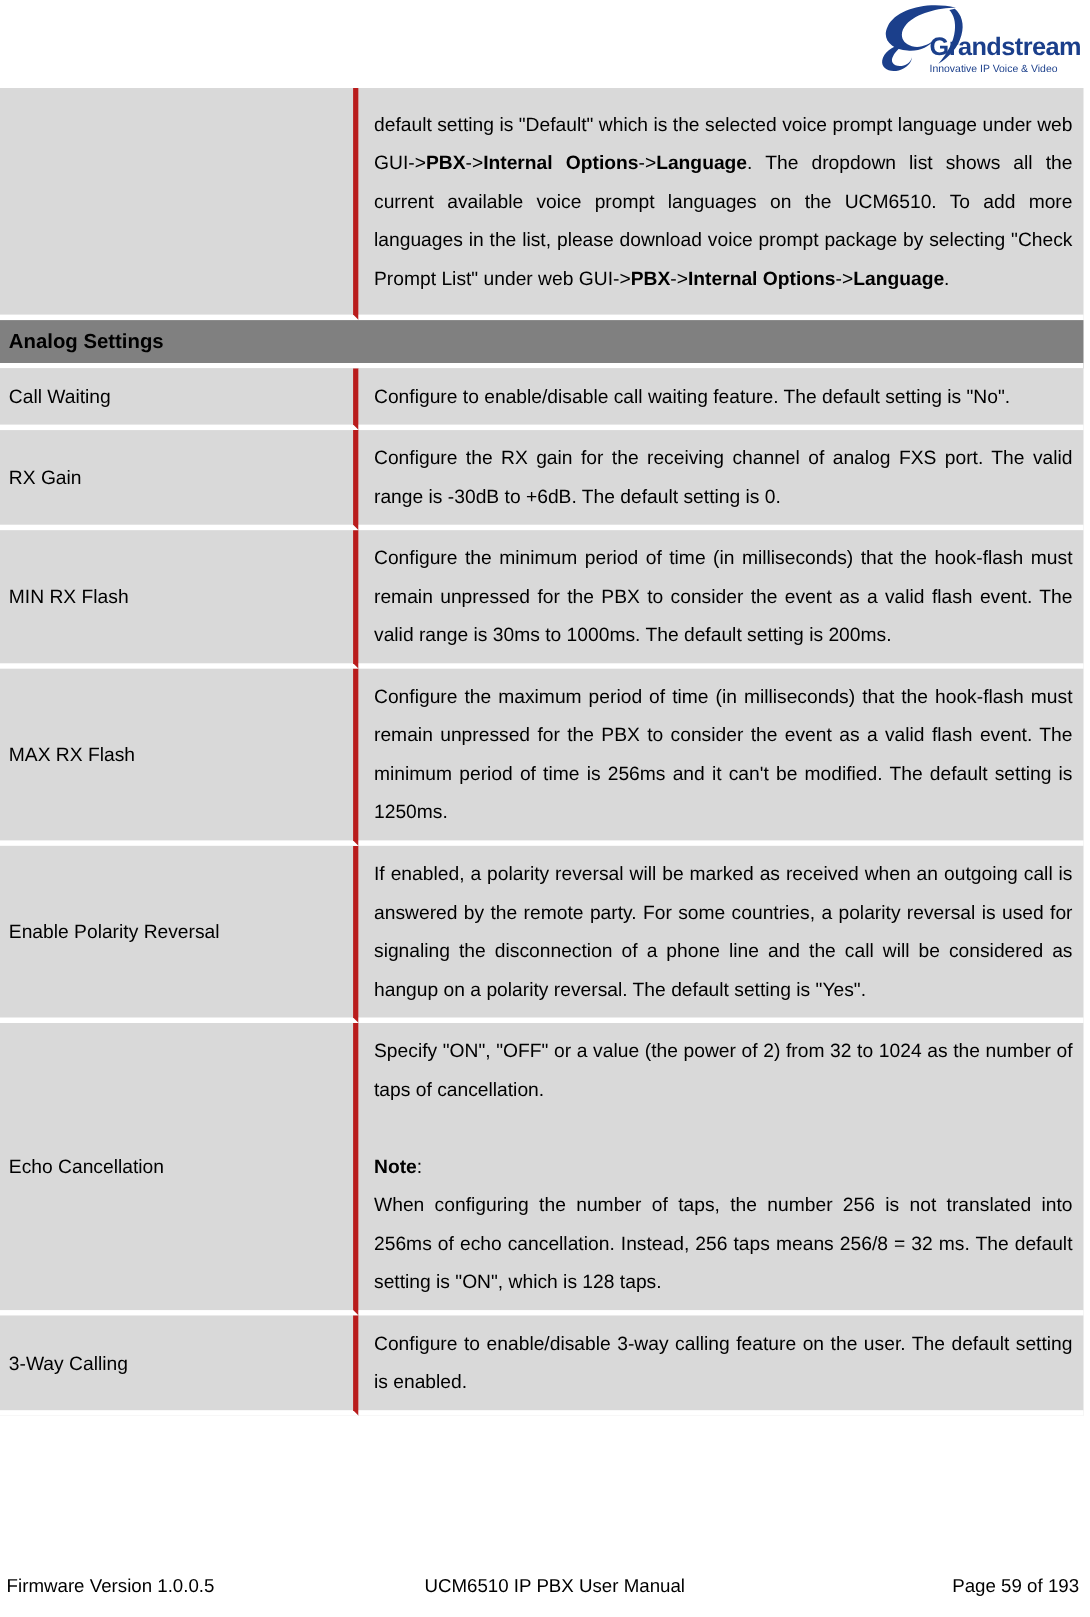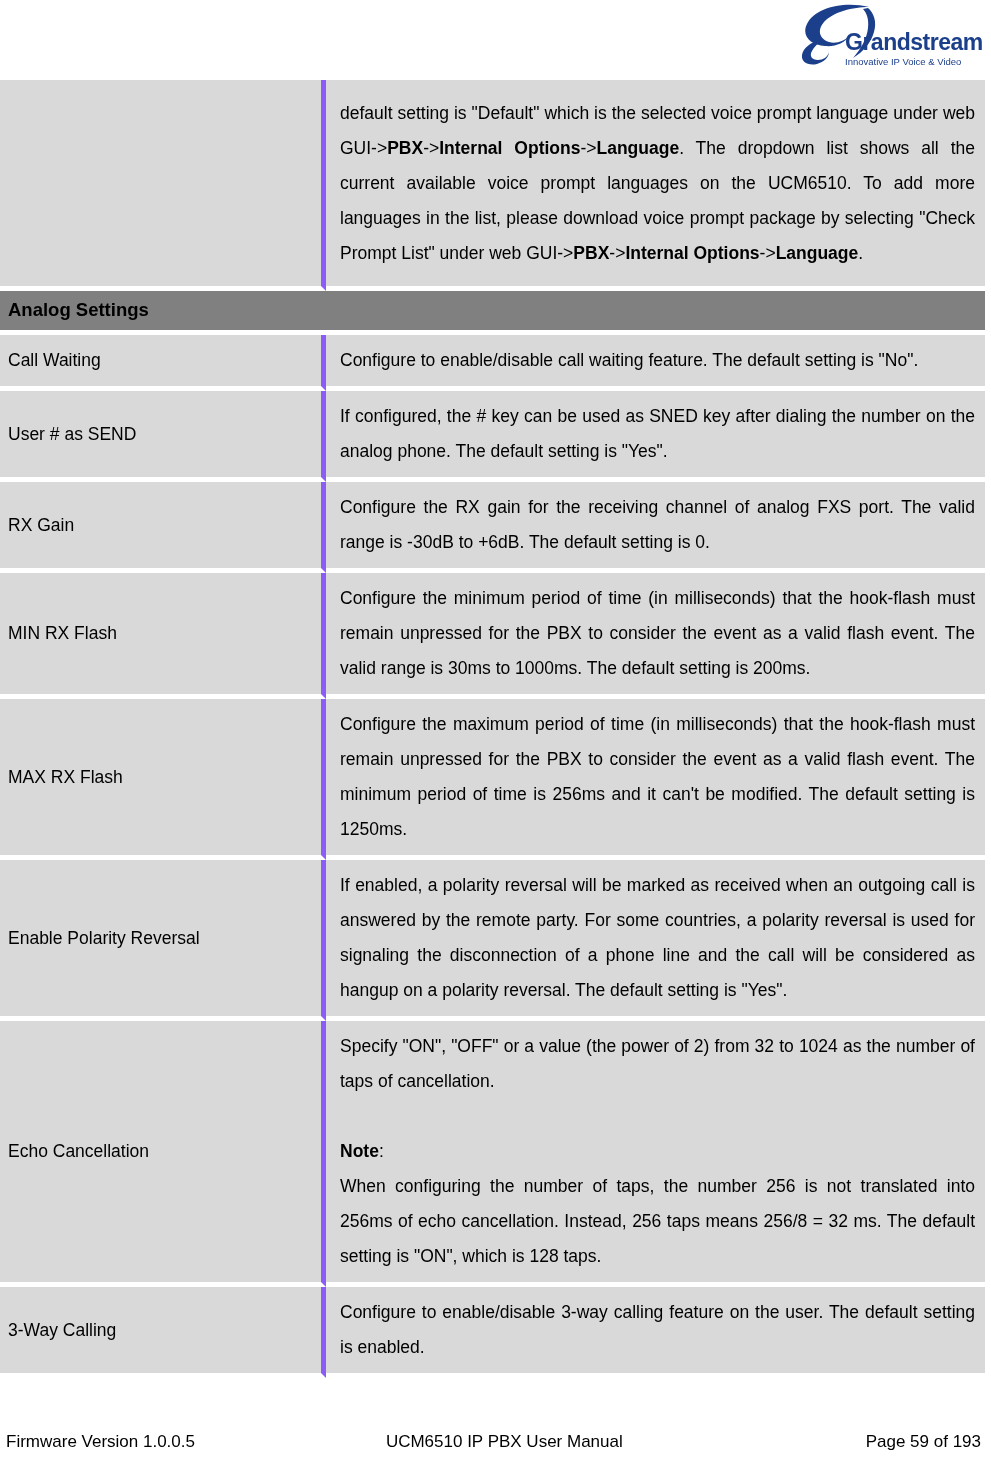--- a/index.html
+++ b/index.html
@@ -35,21 +35,21 @@
     width: 985px;
     margin: 0;
     border-collapse: separate;
     border-spacing: 0;
   }
   .spec-table tr { vertical-align: middle; }
 
   td.label-cell,
   td.desc-cell {
     background: #d9d9d9;
-    border-right: 5px solid #8b5cf6;
+    border-right: 5px solid #b91c1c;
     border-bottom: 5px solid #ffffff;
     font-size: 17.5px;
     line-height: 35px;
   }
   td.label-cell {
     width: 303px;
     padding: 8px 10px 8px 8px;
     vertical-align: middle;
   }
   td.desc-cell {
@@ -134,26 +134,20 @@
     <tr class="section-row">
       <td colspan="2">Analog Settings</td>
     </tr>
   <tr>
         <td class="label-cell">Call Waiting</td>
         <td class="desc-cell">
           <p><span>Configure to enable/disable call waiting feature. The default setting is "No".</span></p>
         </td>
       </tr>
       <tr>
-        <td class="label-cell">User # as SEND</td>
-        <td class="desc-cell">
-          <p><span>If configured, the # key can be used as SNED key after dialing the number on the analog phone. The default setting is "Yes".</span></p>
-        </td>
-      </tr>
-      <tr>
         <td class="label-cell">RX Gain</td>
         <td class="desc-cell">
           <p><span>Configure the RX gain for the receiving channel of analog FXS port. The valid range is -30dB to +6dB. The default setting is 0.</span></p>
         </td>
       </tr>
       <tr>
         <td class="label-cell">MIN RX Flash</td>
         <td class="desc-cell">
           <p><span>Configure the minimum period of time (in milliseconds) that the hook-flash must remain unpressed for the PBX to consider the event as a valid flash event. The valid range is 30ms to 1000ms. The default setting is 200ms.</span></p>
         </td>

